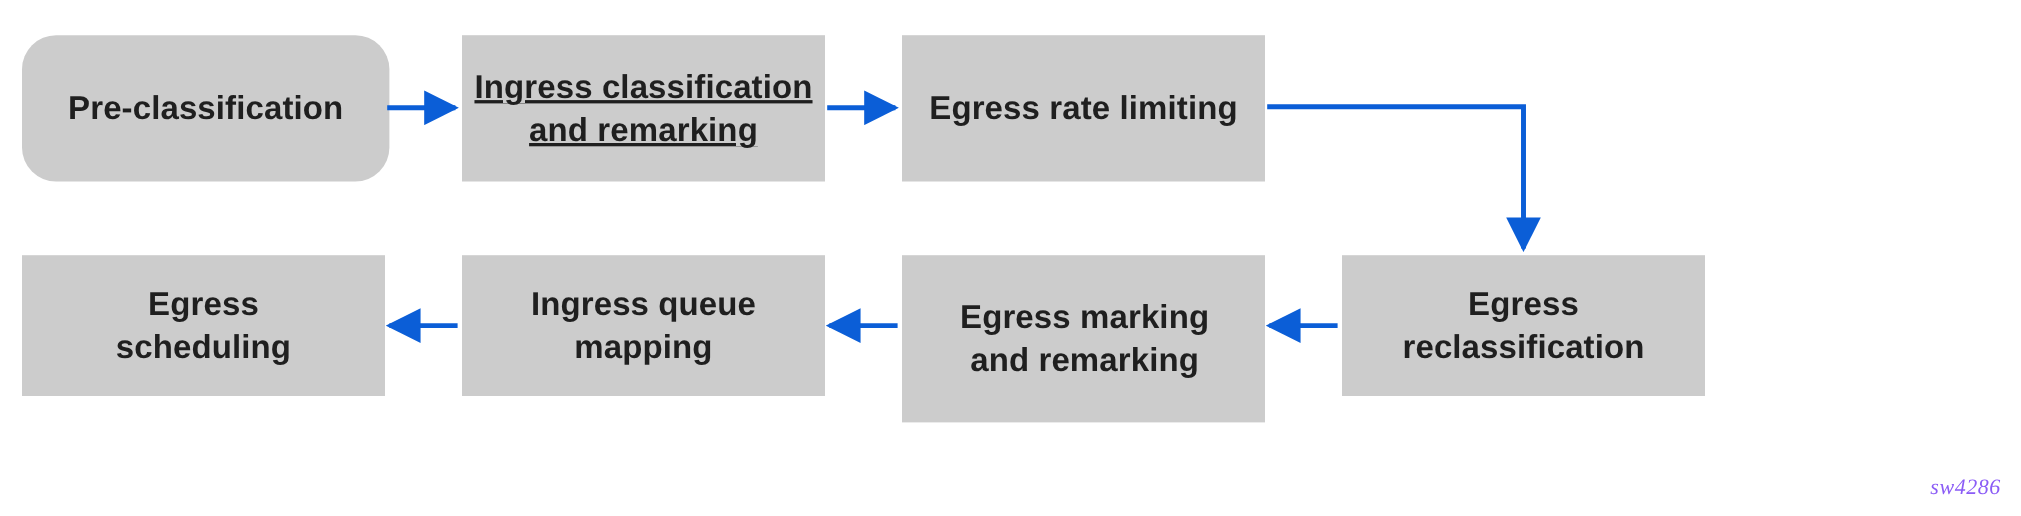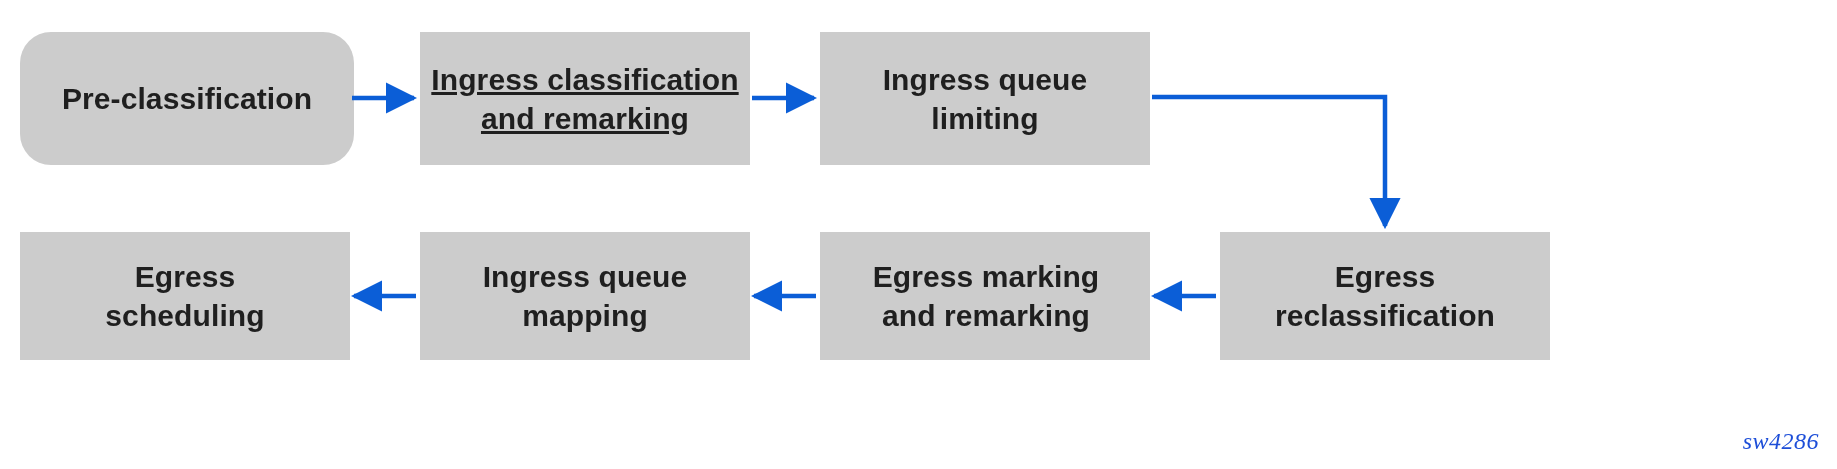--- a/index.html
+++ b/index.html
@@ -28,47 +28,47 @@
     white-space:pre-line;
   }
 
   
   #n-preclass      { left:20px;   top:32px;  width:334px; height:133px;border-radius:31px; }
   #n-ingclass      { left:420px;  top:32px;  width:330px; height:133px;text-decoration:underline; }
   #n-ingrate       { left:820px;  top:32px;  width:330px; height:133px; }
   
   #n-egrsched      { left:20px;   top:232px; width:330px; height:128px; }
   #n-egrqueue      { left:420px;  top:232px; width:330px; height:128px; }
-  #n-egrmark       { left:820px;  top:232px; width:330px; height:128px;padding-left:12px; }
+  #n-egrmark       { left:820px;  top:232px; width:330px; height:152px;padding-left:12px; }
   #n-egrreclass    { left:1220px; top:232px; width:330px; height:128px; }
 
   .edge{position:absolute;overflow:visible;}
 
   .caption{
     position:absolute;
     right:18px;
     bottom:14px;
     font-family:"Liberation Serif", serif;
     font-style:italic;
-    font-size:24px;
-    color:#1d4ed8;
+    font-size:20px;
+    color:#8b5cf6;
     letter-spacing:0.5px;
   }
 </style>
 </head>
 <body>
 
 <div id="stage">
 
   <div class="node" id="n-preclass">Pre-classification</div>
 
   <div class="node" id="n-ingclass">Ingress classification
 and remarking</div>
 
-  <div class="node" id="n-ingrate">Ingress queue limiting</div>
+  <div class="node" id="n-ingrate">Egress rate limiting</div>
 
   <div class="node" id="n-egrreclass">Egress
 reclassification</div>
 
   <div class="node" id="n-egrmark">Egress marking
 and remarking</div>
 
   <div class="node" id="n-egrqueue">Ingress queue
 mapping</div>
 

